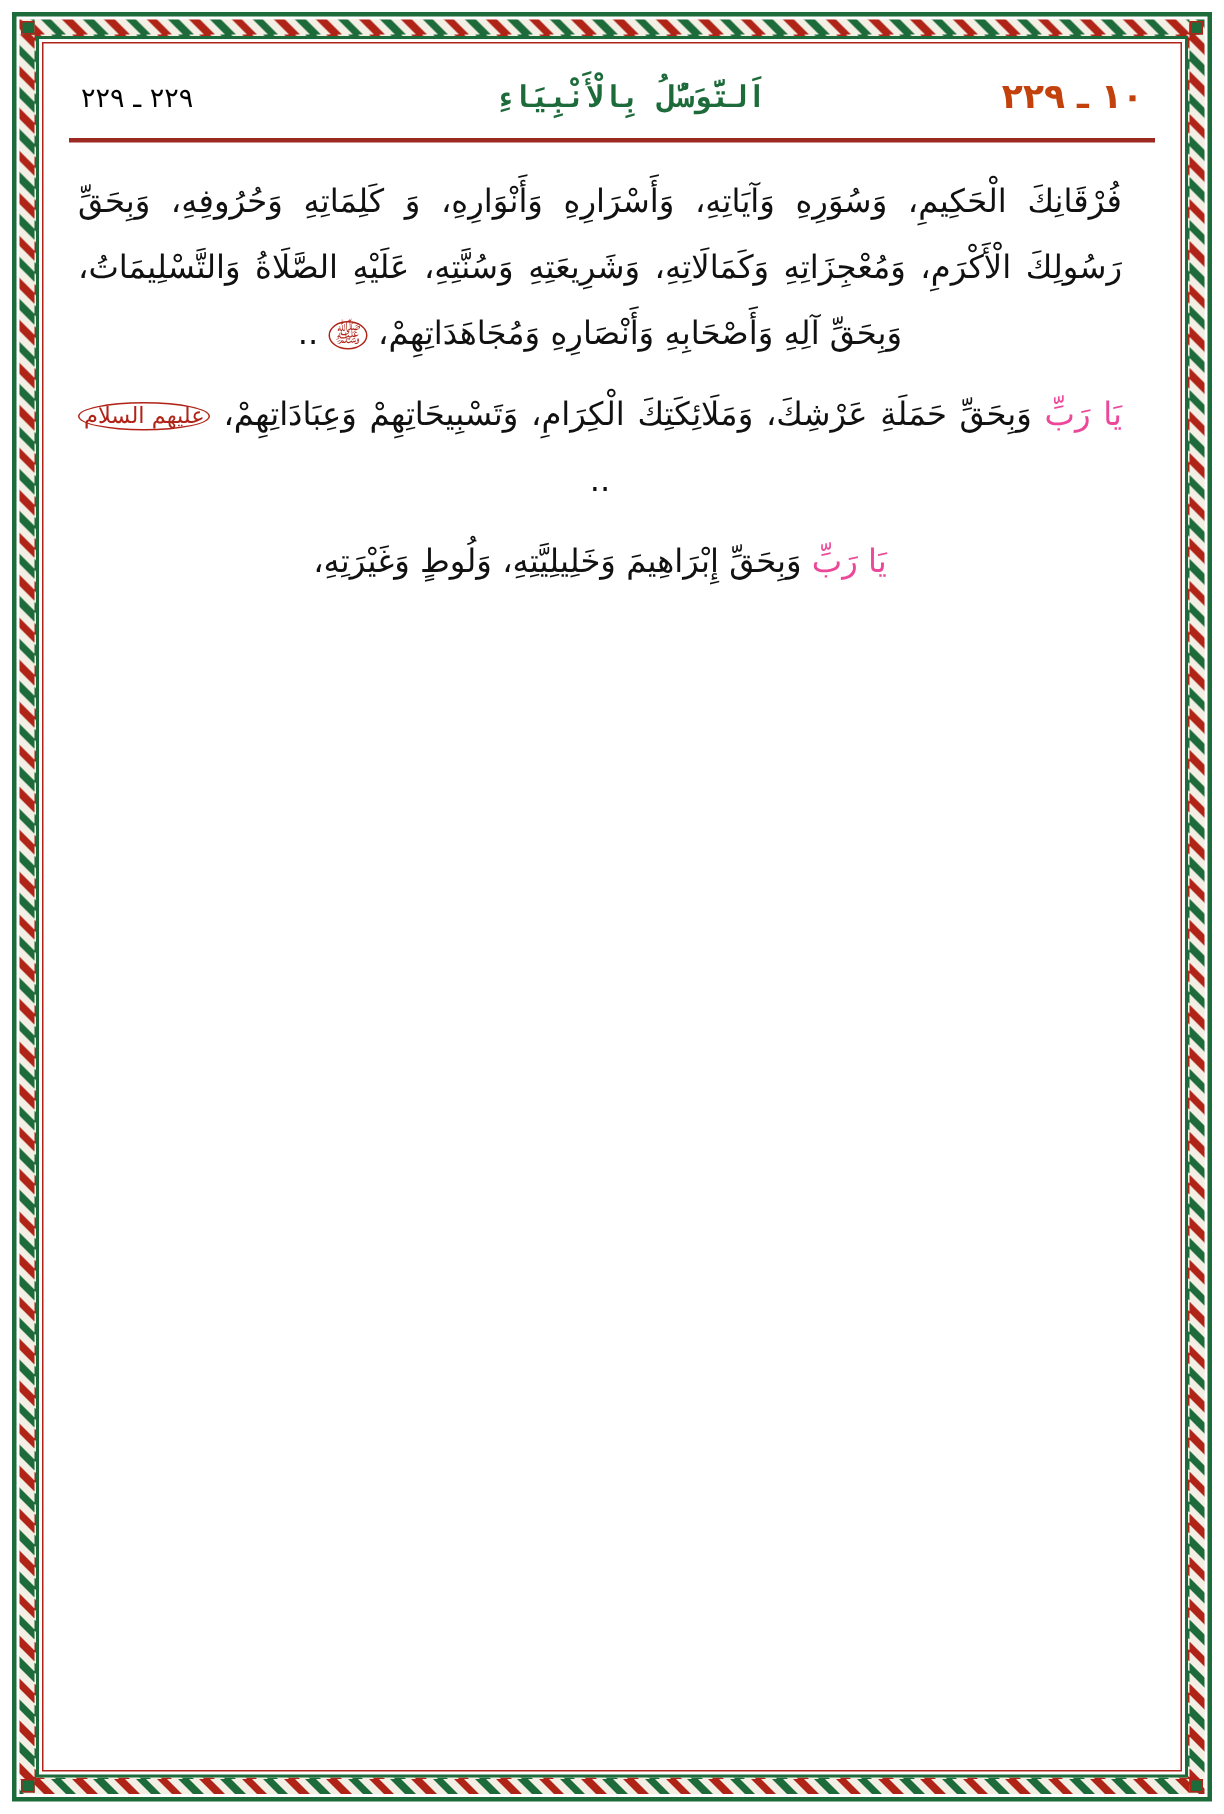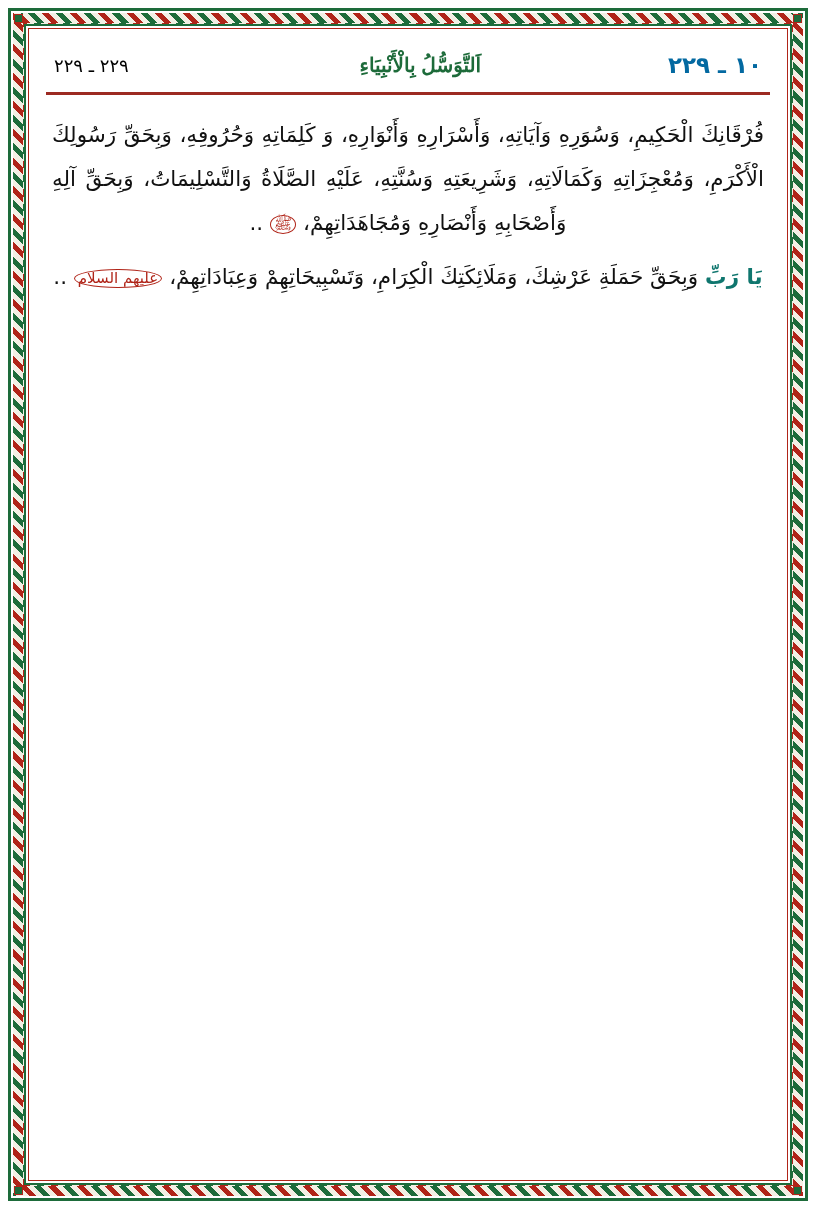--- a/index.html
+++ b/index.html
@@ -100,31 +100,31 @@
     position: relative;
     height: 46px;
     display: flex;
     align-items: center;
     justify-content: space-between;
     padding: 0 14px 0 14px;
     box-sizing: border-box;
   }
 
   .header .page-num {
-    color: #0369a1;
+    color: #c2410c;
     font-family: "DejaVu Sans", sans-serif;
     font-size: 23px;
     font-weight: bold;
     letter-spacing: 1px;
     white-space: nowrap;
   }
 
   .header .chapter-title {
     color: #1d6b3a;
-    font-family: Liberation Sans, sans-serif;
+    font-family: Liberation Mono, monospace;
     font-size: 20px;
     font-weight: bold;
     white-space: nowrap;
     margin-left: 44px;
   }
 
   .header .ghost-num {
     color: #000000;
     font-family: "DejaVu Sans", sans-serif;
     font-size: 18px;
@@ -143,26 +143,26 @@
     direction: rtl;
     text-align: justify;
     text-align-last: center;
     color: #111111;
     font-family: "DejaVu Sans", sans-serif;
     font-size: 21.5px;
     line-height: 2.05;
   }
 
   .para {
-    margin: 0 0 10px 0;
+    margin: 0 16px 10px 0;
   }
 
   .para .ya-rab {
-    color: #0f766e;
-    font-weight: bold;
+    color: #ec4899;
+    font-weight: normal;
   }
 
   .salat-mark {
     color: #b02418;
     font-size: 15px;
     border: 1px solid #b02418;
     border-radius: 50%;
     padding: 0 3px;
     display: inline-block;
     line-height: 1.15;
@@ -209,16 +209,20 @@
 
       <p class="para">
         <span class="ya-rab">يَا رَبِّ</span>
         <span>وَبِحَقِّ حَمَلَةِ عَرْشِكَ، وَمَلَائِكَتِكَ الْكِرَامِ، وَتَسْبِيحَاتِهِمْ وَعِبَادَاتِهِمْ،</span>
         <span class="salat-mark">عليهم السلام</span>
         <span class="dots">..</span>
       </p>
 
 
 
+      <p class="para">
+        <span class="ya-rab">يَا رَبِّ</span>
+        <span>وَبِحَقِّ إِبْرَاهِيمَ وَخَلِيلِيَّتِهِ، وَلُوطٍ وَغَيْرَتِهِ،</span>
+      </p>
 
     </div>
   </div>
 </div>
 
 </body></html>

